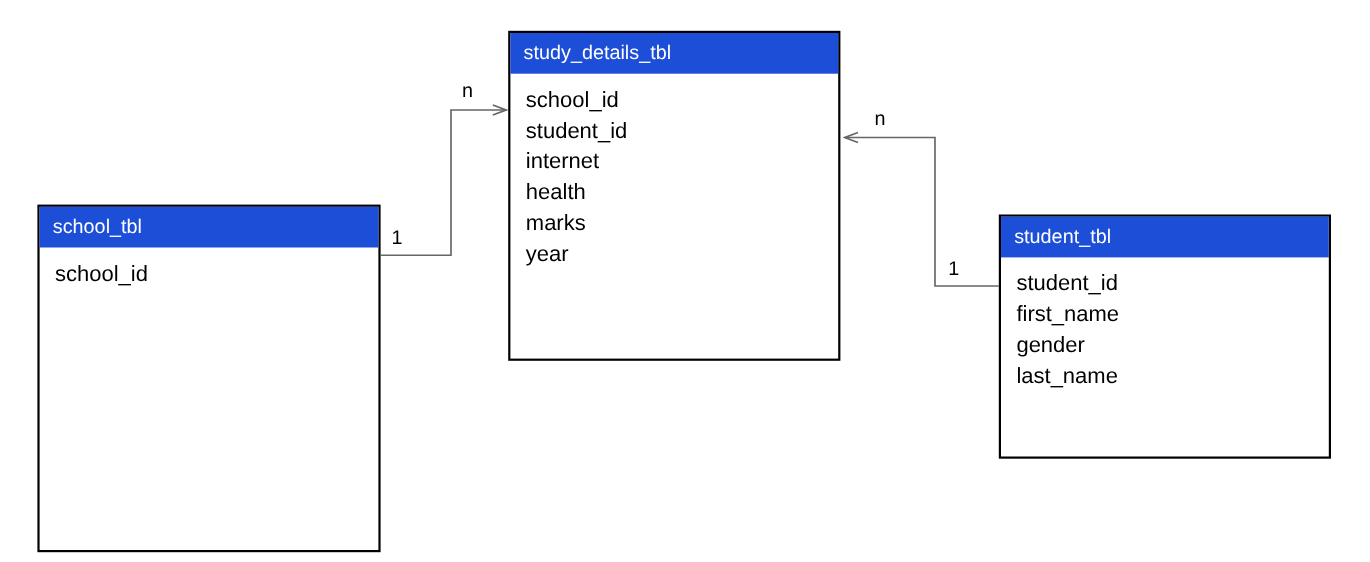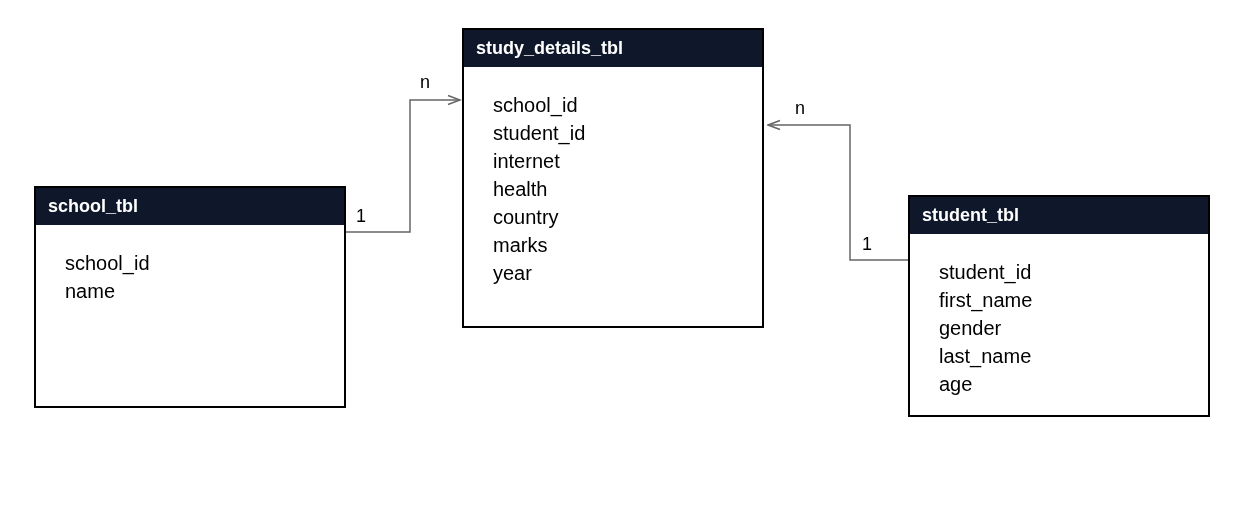--- a/index.html
+++ b/index.html
@@ -18,33 +18,32 @@
       position: relative;
       width: 100%;
       height: 100%;
     }
     .entity-table {
       position: absolute;
       border: 2px solid #000;
       background: #fff;
     }
     .entity-header {
-      background: #0f172a;
+      background: #1d4ed8;
       color: #fff;
-      font-weight: bold;
+      font-weight: normal;
       padding: 8px 12px;
       font-size: 18px;
     }
     .entity-body {
-      padding: 24px 14px;
+      padding: 10px 14px;
       font-size: 20px;
       line-height: 1.4;
       color: #000;
       min-height: 100px;
-      margin-left: 15px;
     }
     .field {
       display: block;
     }
     .connector-svg {
       position: absolute;
       top: 0;
       left: 0;
       width: 1245px;
       height: 511px;
@@ -70,49 +69,46 @@
       <marker id="arrowhead-right" markerWidth="10" markerHeight="8" refX="9" refY="4" orient="auto">
         <polyline points="1,1 9,4 1,7" fill="none" stroke="#666" stroke-width="1"></polyline>
       </marker>
     </defs>
 
     <path d="M 346 232 L 410 232 L 410 100 L 460 100" fill="none" stroke="#666" stroke-width="1.5" marker-end="url(#arrowhead-left)"></path>
 
     <path d="M 908 260 L 850 260 L 850 125 L 768 125" fill="none" stroke="#666" stroke-width="1.5" marker-end="url(#arrowhead-right)"></path>
   </svg>
 
-  <div class="entity-table" style="left:34px; top:186px; width:312px; height:222px;">
+  <div class="entity-table" style="left:34px; top:186px; width:312px; height:316px;">
     <div class="entity-header">school_tbl</div>
     <div class="entity-body">
       <span class="field">school_id</span>
-      <span class="field">name</span>
     </div>
   </div>
 
   <div class="entity-table" style="left:462px; top:28px; width:302px; height:300px;">
     <div class="entity-header">study_details_tbl</div>
     <div class="entity-body">
       <span class="field">school_id</span>
       <span class="field">student_id</span>
       <span class="field">internet</span>
       <span class="field">health</span>
-      <span class="field">country</span>
       <span class="field">marks</span>
       <span class="field">year</span>
     </div>
   </div>
 
   <div class="entity-table" style="left:908px; top:195px; width:302px; height:222px;">
     <div class="entity-header">student_tbl</div>
     <div class="entity-body">
       <span class="field">student_id</span>
       <span class="field">first_name</span>
       <span class="field">gender</span>
       <span class="field">last_name</span>
-      <span class="field">age</span>
     </div>
   </div>
 
   <span class="cardinality-label" style="left:356px; top:206px;">1</span>
   <span class="cardinality-label" style="left:420px; top:72px;">n</span>
   <span class="cardinality-label" style="left:795px; top:98px;">n</span>
   <span class="cardinality-label" style="left:862px; top:234px;">1</span>
 
 </div>
 

